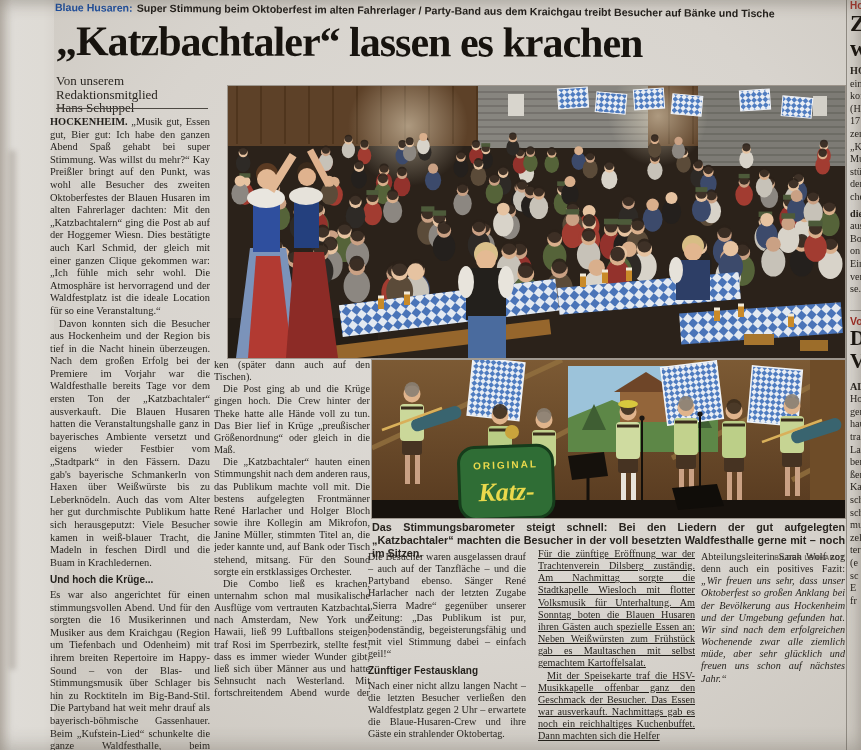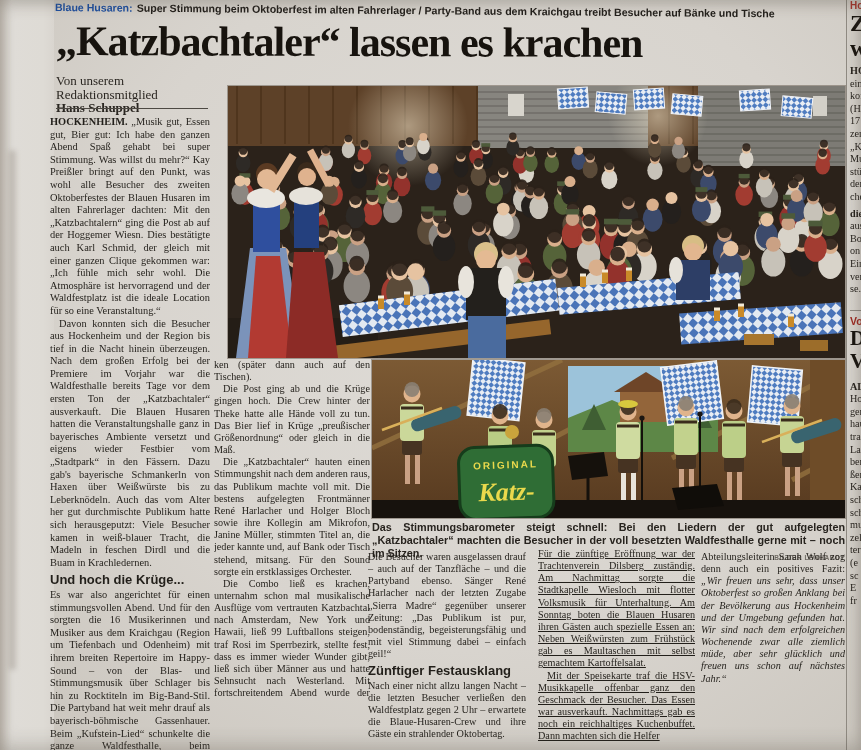--- a/index.html
+++ b/index.html
@@ -18,28 +18,28 @@
     box-shadow:inset 0 6px 14px rgba(80,70,60,.25), inset 0 -8px 16px rgba(80,70,60,.18);}
   
   .kicker{left:55px;top:1px;white-space:nowrap;font-family:"Liberation Sans",sans-serif;
     font-size:10.6px;font-weight:bold;color:#23201c;transform:rotate(.5deg);transform-origin:left top;}
   .kicker .lead{color:#1d4fa0;margin-right:4px;}
   
   .headline{left:56px;top:18px;font-family:"Liberation Serif",serif;font-weight:bold;
     font-size:42px;letter-spacing:-1px;color:#17130e;white-space:nowrap;transform:rotate(.2deg);}
   
   .byline{left:56px;top:74px;width:156px;font-size:13px;line-height:13.5px;color:#2a2621;}
-  .byline .name{font-weight:bold;}
+  .byline .name{font-weight:normal;}
   .byline-rule{left:56px;top:108px;width:152px;height:0;border-top:1.4px solid #4d4943;}
   
   .col{font-size:10.2px;line-height:12.15px;text-align:justify;overflow:hidden;color:#221f1a;}
   .col p{margin:0;}
   .col p+p{text-indent:9px;}
   .lead-word{font-weight:bold;}
-  .subhead{font-family:"Liberation Sans",sans-serif;font-weight:bold;font-size:13px;
+  .subhead{font-family:"Liberation Sans",sans-serif;font-weight:bold;font-size:10px;
     margin:5px 0 2px 0;text-align:left;}
   .col1{left:50px;top:116px;width:160px;height:634px;line-height:12.6px;font-size:10.4px;}
   .col2{left:214px;top:359px;width:156px;height:339px;}
   .col3{left:368px;top:551px;width:158px;height:199px;}
   .col4{left:538px;top:548px;width:157px;height:199px;text-decoration:underline;}
   .col5{left:701px;top:551px;width:144px;height:199px;}
   .q-italic{font-style:italic;}
   
   .photo{background:#241d16;overflow:hidden;box-shadow:0 0 0 1px rgba(70,58,45,.4);}
   .photo1{left:228px;top:86px;width:617px;height:272px;}

